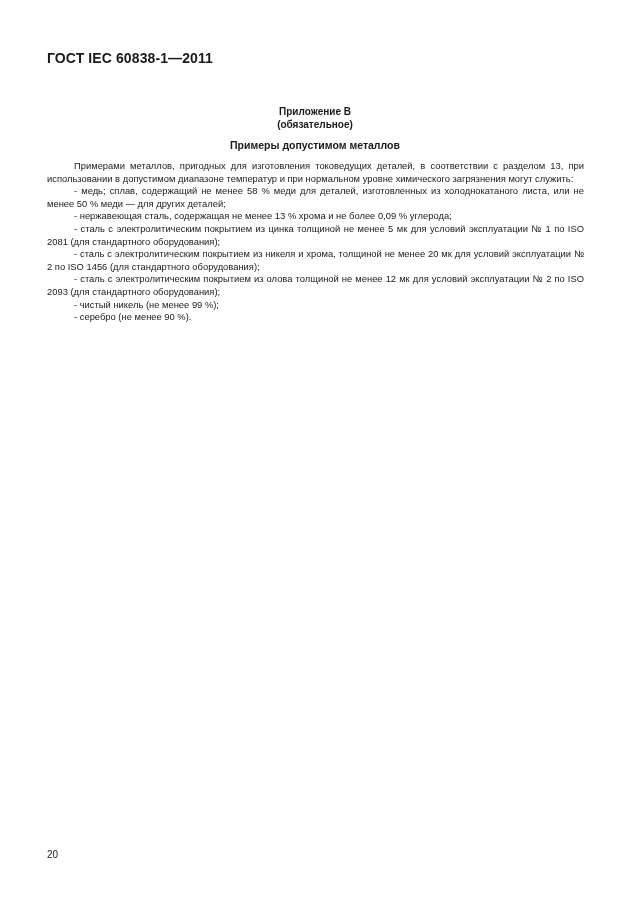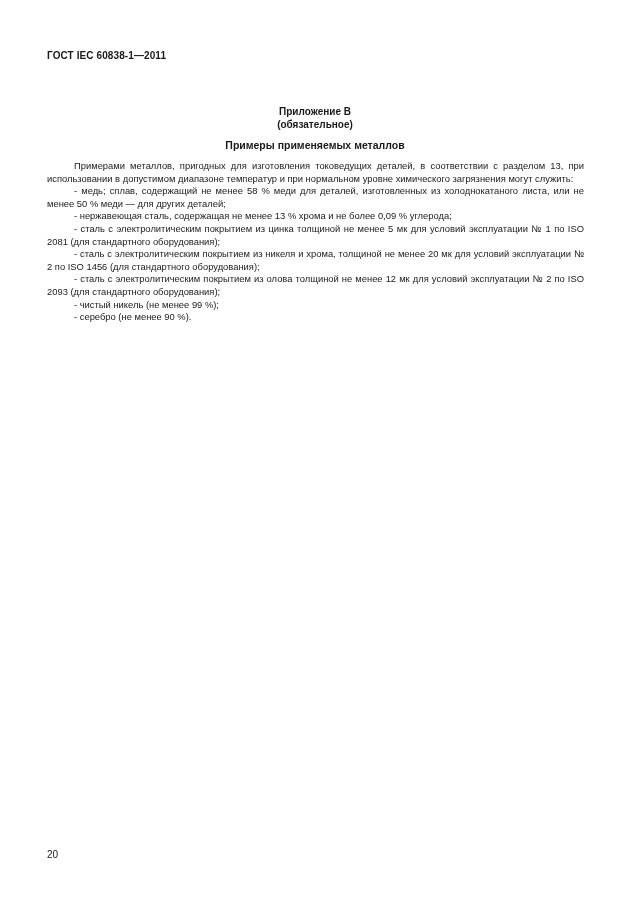--- a/index.html
+++ b/index.html
@@ -1,39 +1,39 @@
 <!DOCTYPE html>
 <html><head>
 <meta charset="utf-8">
 <style>
   html, body { margin: 0; padding: 0; background: #ffffff; }
   body { width: 630px; height: 913px; position: relative; overflow: hidden;
          font-family: "Liberation Sans", sans-serif; color: #1a1a1a; }
-  .header { position: absolute; left: 47px; top: 50px; font-size: 10px; font-weight: bold; letter-spacing: 0.1px; }
+  .header { position: absolute; left: 47px; top: 50px; font-size: 14px; font-weight: bold; letter-spacing: 0.1px; }
   .annex-title { position: absolute; left: 0; width: 630px; top: 87px; text-align: center;
                  font-size: 10px; font-weight: bold; line-height: 12.5px; margin-top: 19px; }
   .annex-title div { margin-left: 0px; }
   .section-title { position: absolute; left: 0; width: 630px; top: 139px; text-align: center;
                    font-size: 10.5px; font-weight: bold; }
   .body { position: absolute; left: 47px; width: 537px; top: 160px; font-size: 9.4px; line-height: 12.6px; }
   .body p { margin: 0; text-align: justify; text-align-last: left; }
   .body p.indent { text-indent: 27px; }
   .page-num { position: absolute; left: 47px; top: 836px; font-size: 10px; margin-top: 13px; }
 </style>
 </head>
 <body>
 
 <div class="header">ГОСТ IEC 60838-1—2011</div>
 
 <div class="annex-title">
   <div>Приложение В</div>
   <div>(обязательное)</div>
 </div>
 
-<div class="section-title">Примеры применяемых металлов</div>
+<div class="section-title">Примеры допустимом металлов</div>
 
 <div class="body">
   <p class="indent">Примерами металлов, пригодных для изготовления токоведущих деталей, в соответствии с разделом 13, при использовании в допустимом диапазоне температур и при нормальном  уровне химического загрязнения могут служить:</p>
   <p class="indent">- медь; сплав, содержащий не менее 58 % меди для деталей, изготовленных из холоднокатаного листа, или не менее 50 % меди — для других деталей;</p>
   <p class="indent">- нержавеющая сталь, содержащая не менее 13 % хрома и не более 0,09 % углерода;</p>
   <p class="indent">- сталь с электролитическим покрытием из цинка толщиной не менее 5 мк для условий эксплуатации № 1 по ISO 2081 (для стандартного оборудования);</p>
   <p class="indent">- сталь с электролитическим покрытием из никеля и хрома, толщиной  не менее 20 мк для условий эксплуатации № 2 по  ISO 1456 (для стандартного оборудования);</p>
   <p class="indent">- сталь с электролитическим покрытием из олова толщиной  не менее 12 мк для условий эксплуатации №  2 по  ISO 2093 (для стандартного оборудования);</p>
   <p class="indent">- чистый никель (не менее 99 %);</p>
   <p class="indent">- серебро (не менее 90 %).</p>

